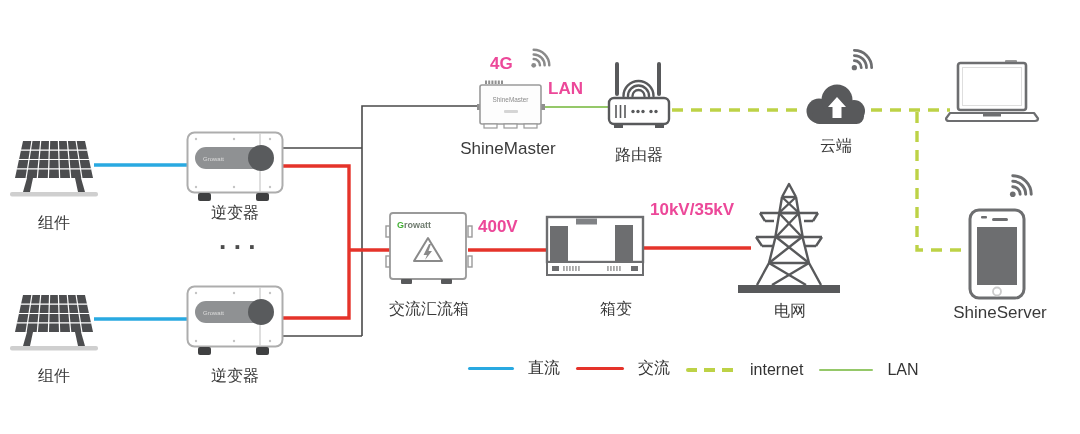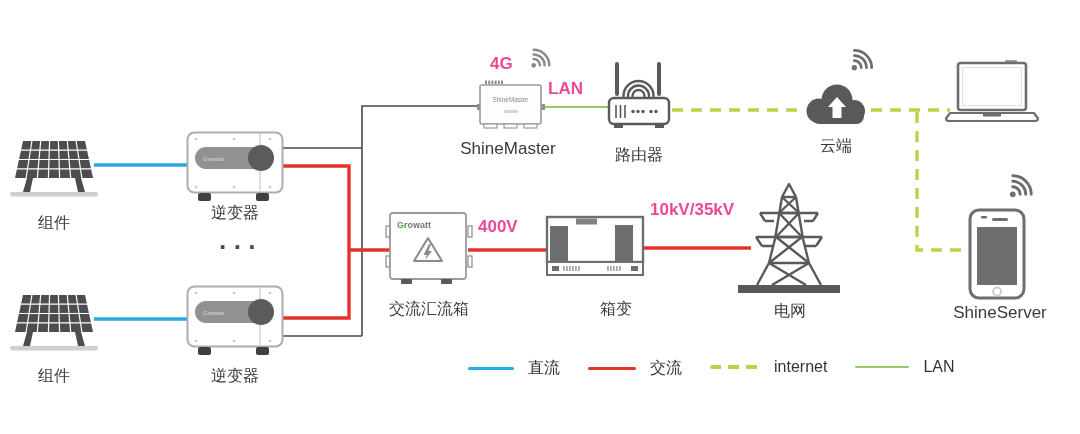--- a/index.html
+++ b/index.html
@@ -2,21 +2,21 @@
 <html><head>
 <meta charset="utf-8">
 <style>
   html,body{margin:0;padding:0;background:#fff;}
   #stage{position:relative;width:1080px;height:434px;background:#ffffff;overflow:hidden;
          font-family:"Liberation Sans","DejaVu Sans",sans-serif;}
   .abs{position:absolute;}
   .label{position:absolute;text-align:center;font-size:16px;color:#3a3a3a;line-height:1.2;}
   .elabel{position:absolute;text-align:left;font-size:17px;color:#ec4899;font-weight:bold;}
   .ellipsis{position:absolute;font-size:26px;font-weight:bold;letter-spacing:6px;color:#4d4d4d;}
-  #legend{position:absolute;left:468px;top:358px;display:flex;align-items:flex-start;gap:12px;}
+  #legend{position:absolute;left:468px;top:358px;display:flex;align-items:flex-end;}
   .lg-item{display:flex;align-items:center;}
   .lg-line{display:inline-block;margin-right:14px;border-radius:2px;}
   .lg-label{font-size:16px;color:#333;margin-right:16px;white-space:nowrap;}
   .lg-dc{width:46px;height:3px;background:#29a9e1;}
   .lg-ac{width:48px;height:3px;background:#e5332a;}
   .lg-rs{width:56px;height:2px;background:#4a4a4a;}
   .lg-inet{width:50px;height:4px;background:repeating-linear-gradient(90deg,#bdd246 0 11px,transparent 11px 18px);}
   .lg-lan{width:54px;height:2px;background:#95c869;}
   svg{display:block;}
 </style>

